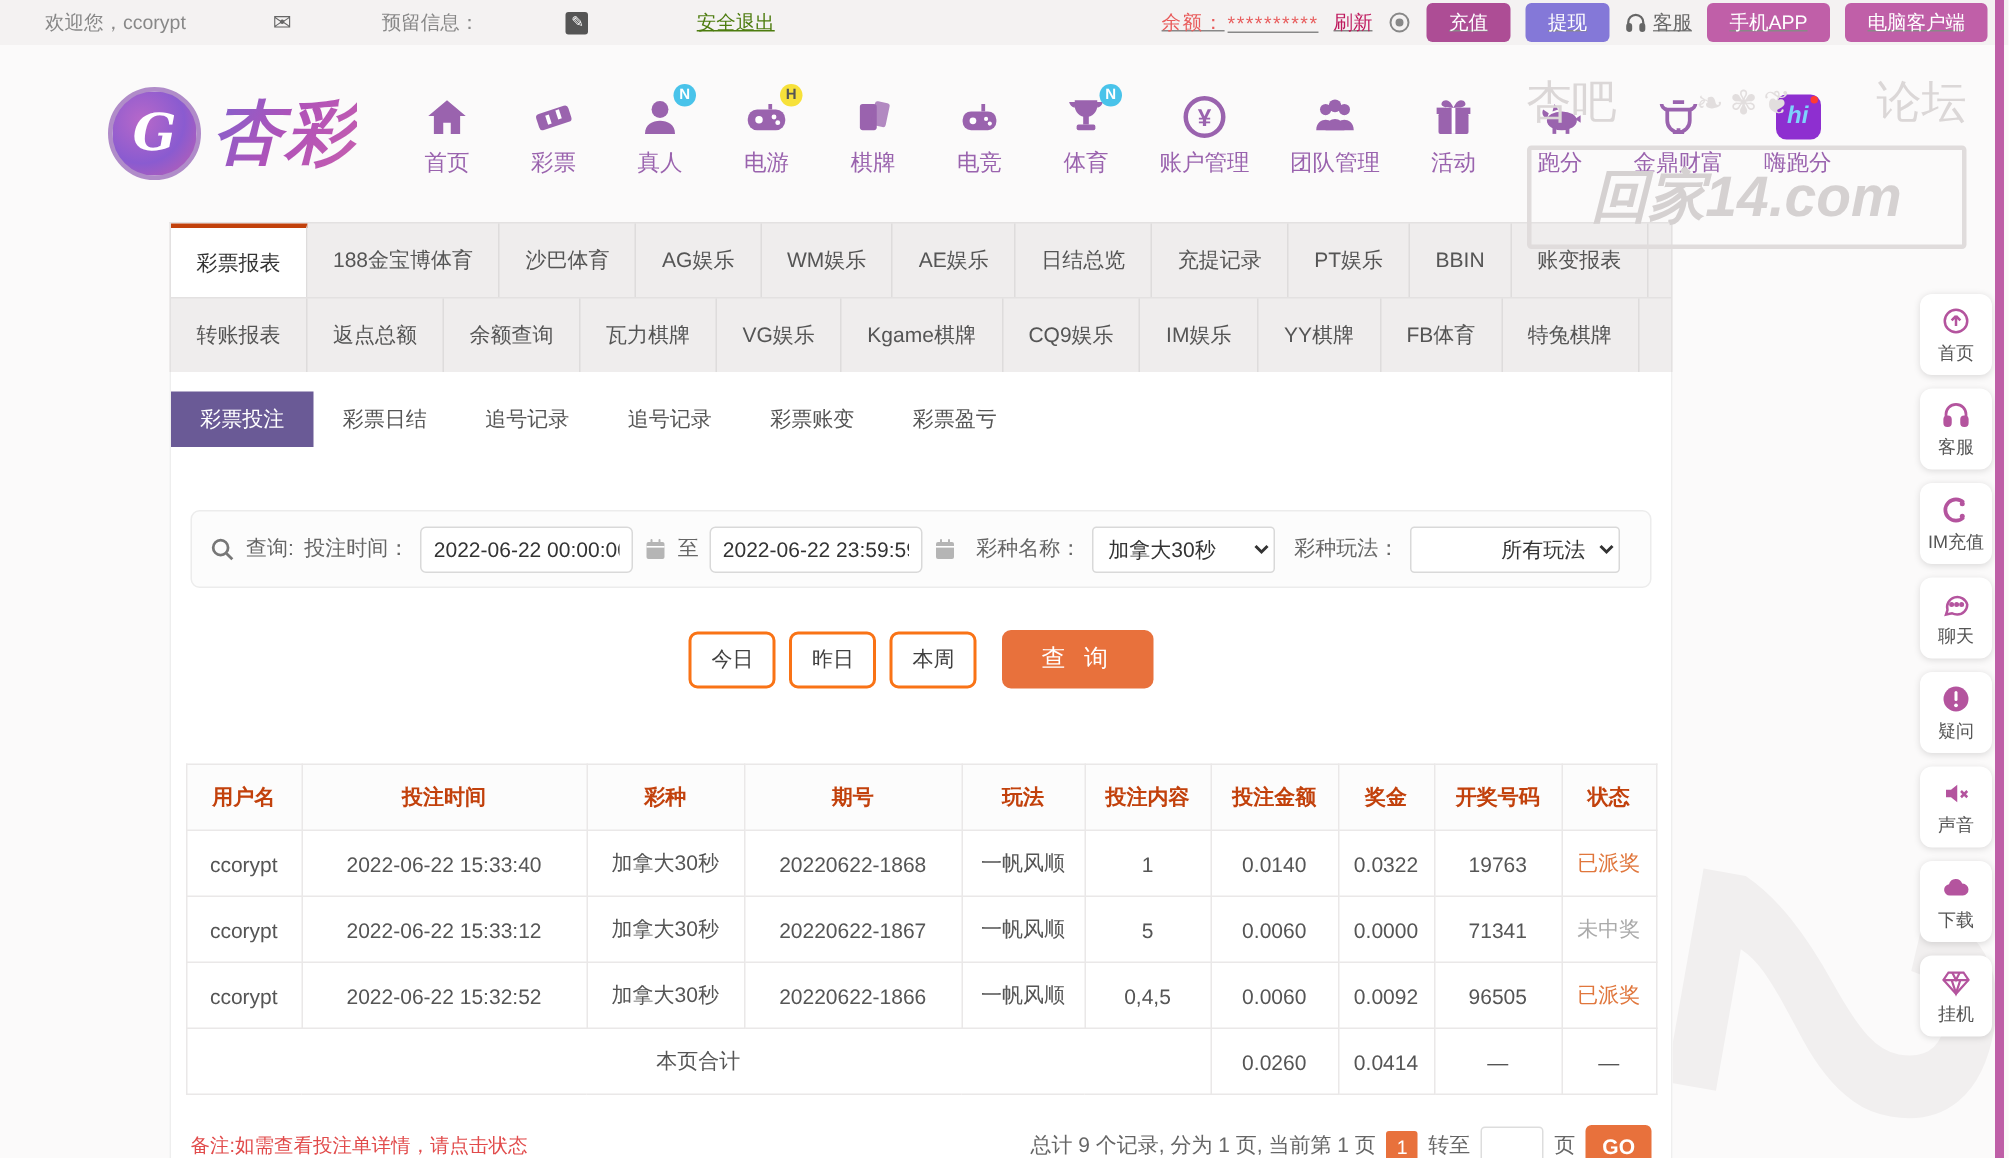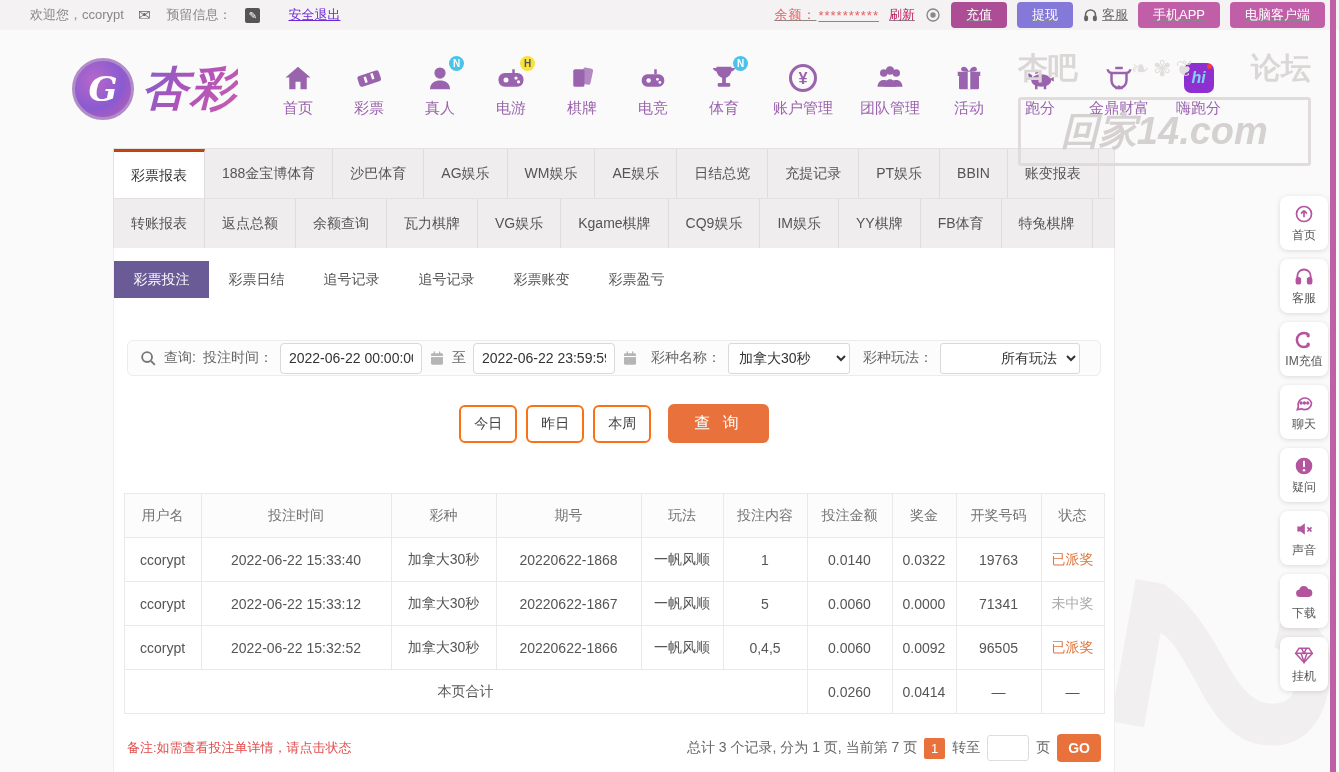--- a/index.html
+++ b/index.html
@@ -1,24 +1,24 @@
 <!DOCTYPE html>
 <html><head>
 <meta charset="utf-8">
 <style>
   * { margin:0; padding:0; box-sizing:border-box; }
   html,body { width:1339px; height:772px; overflow:hidden; }
   body { font-family:"Liberation Sans","DejaVu Sans",sans-serif; background:#fbfafa; color:#555; font-size:14px; position:relative; }
 
   
-  .topbar { height:30px; background:#f4f2f2; display:flex; align-items:center; padding:0 14px 0 30px; font-size:13px; color:#888; position:relative; z-index:5;}
+  .topbar { height:30px; background:#f4f2f2; display:flex; align-items:center; padding:0 14px 0 30px; font-size:13px; color:#888; position:relative; z-index:5;gap:44px;}
   .topbar .sp { margin-right:14px; white-space:nowrap;}
   .env-icon { color:#666; font-size:15px; margin-right:16px;}
   .edit-box { display:inline-block; width:15px; height:15px; background:#555; color:#fff; font-size:10px; text-align:center; line-height:15px; border-radius:2px; margin-right:28px;}
-  .logout { color:#6d28d9; margin-right:20px;}
+  .logout { color:#4d7c0f; margin-right:20px;}
   .topbar-right { margin-left:auto; display:flex; align-items:center; gap:10px;text-decoration:underline;}
   .balance { color:#e85d5d; letter-spacing:1px;}
   .refresh { color:#be185d; }
   .eye-ic svg { display:block; }
   .tb-btn { border:none; color:#fff; font-size:13px; padding:4px 15px; border-radius:4px; cursor:pointer; white-space:nowrap;}
   .btn-recharge { background:#ad4d95; }
   .btn-withdraw { background:#8478d8; }
   .btn-pink { background:#c05fa8; }
   .service-wrap { display:flex; align-items:center; gap:4px; color:#666;}
 
@@ -33,52 +33,52 @@
   .nav-ic svg { width:30px; height:30px; }
   .nav-label { color:#9a63ae; font-size:15px; white-space:nowrap;}
   .badge { position:absolute; top:-5px; right:-7px; width:15px; height:15px; border-radius:50%; font-size:10px; font-weight:bold; display:flex; align-items:center; justify-content:center;}
   .badge-n { background:#49c3ea; color:#fff;}
   .badge-h { background:#f7e13a; color:#555;}
   .hi-app { width:30px; height:30px; background:#8e2fd0; border-radius:7px; color:#7dd3fc; font-weight:bold; font-size:16px; display:flex; align-items:center; justify-content:center; position:relative; font-style:italic;}
   .hi-dot { position:absolute; top:3px; right:4px; width:5px; height:5px; background:#ff3b30; border-radius:50%;}
 
   
   .wm { position:absolute; right:28px; top:18px; text-align:center; color:#dbd7d7; z-index:0; user-select:none;}
-  .wm-top { font-size:30px; font-weight:bold; display:flex; gap:53px; align-items:center; justify-content:center;}
+  .wm-top { font-size:30px; font-weight:normal; display:flex; gap:53px; align-items:center; justify-content:center;}
   .wm-flourish { font-size:22px; letter-spacing:4px; color:#e2dede;}
   .wm-domain { margin-top:8px; border:3px solid #e0dcdc; padding:6px 16px; font-size:38px; font-weight:bold; color:#d5d1d1; border-radius:3px;font-style:italic;}
   .wm-big2 { position:absolute; right:30px; bottom:-70px; font-size:300px; color:#f1efef; transform:rotate(100deg); z-index:0; user-select:none; font-weight:bold;}
 
   
   .main { width:1002px; margin-left:113px; position:relative; z-index:2; background:#fff; }
   .tabsbar { background:#efeded; border:1px solid #e3e1e1; border-bottom:none;}
   .tabrow { display:flex; }
   .tabrow + .tabrow { border-top:1px solid #e3e1e1; }
   .tab { padding:0 17px; line-height:49px; height:49px; color:#555; border-right:1px solid #dedcdc; cursor:pointer; white-space:nowrap; font-size:14px;}
   .tab.active { background:#fff; border-top:3px solid #c2410c; line-height:46px; color:#333;}
 
   .panel { background:#fff; border:1px solid #eee; border-top:none; padding-bottom:14px; position:relative;}
   .subtabs { display:flex; padding-top:13px; }
   .subtab { width:95px; height:37px; line-height:37px; text-align:center; color:#555; cursor:pointer; font-size:14px;}
   .subtab.active { background:#6a5a96; color:#fff;}
 
-  .searchbox { margin:42px 13px 0; border:1px solid #ececec; background:#fcfcfc; border-radius:6px; height:36px; display:flex; align-items:center; padding:0 12px; gap:7px; color:#666;}
+  .searchbox { margin:42px 13px 0; border:1px solid #ececec; background:#fcfcfc; border-radius:6px; height:52px; display:flex; align-items:center; padding:0 12px; gap:7px; color:#666;}
   .searchbox .lbl { white-space:nowrap;}
   .txt-input { height:31px; border:1px solid #d9d9d9; border-radius:4px; padding:0 8px; font-size:14px; color:#333; width:142px; background:#fff; font-family:inherit;}
   .cal-ic svg, .mag-ic svg { display:block;}
   select { height:31px; border:1px solid #d9d9d9; border-radius:3px; background:#fff; color:#333; font-size:14px; padding:0 6px; width:122px; font-family:inherit;}
   select.wide { width:140px;text-align:right; }
 
   .quickrow { display:flex; justify-content:center; align-items:center; gap:9px; margin-top:28px;}
   .q-btn { border:2px solid #f97316; background:#fff; color:#404040; border-radius:6px; padding:8px 13px; font-size:14px; cursor:pointer; font-family:Liberation Serif, serif;}
   .search-btn { border:none; background:#e8713c; color:#fff; border-radius:6px; padding:9px 26px; font-size:16px; letter-spacing:4px; cursor:pointer; margin-left:8px; font-family:inherit;}
 
   table { border-collapse:collapse; margin:50px auto 0; width:980px; table-layout:fixed;}
   th,td { border:1px solid #eae8e8; height:44px; text-align:center; font-size:14px; color:#555; overflow:hidden; white-space:nowrap;}
-  th { color:#737373; font-weight:normal; background:#fcfcfc;}
+  th { color:#c2410c; font-weight:bold; background:#fcfcfc;}
   .status-paid { color:#e0763c; cursor:pointer;}
   .status-lost { color:#aaa; cursor:pointer;}
 
   .tfooter { display:flex; align-items:center; margin:20px 13px 4px; }
   .note { color:#e14b4b; font-size:13px;}
   .pager { margin-left:auto; display:flex; align-items:center; gap:7px; color:#666; font-size:14px;}
   .cur-page { background:#e8713c; color:#fff; width:21px; height:21px; display:flex; align-items:center; justify-content:center; border-radius:2px; font-size:13px;}
   .goto-input { width:42px; height:26px; border:1px solid #ddd; border-radius:3px; }
   .go-btn { background:#e8713c; border:none; color:#fff; border-radius:4px; padding:6px 11px; font-size:14px; font-weight:bold; cursor:pointer; font-family:inherit;}
 
@@ -426,21 +426,21 @@
           <td>0.0414</td>
           <td>—</td>
           <td>—</td>
         </tr>
       </tbody>
     </table>
 
     <div class="tfooter">
       <span class="note">备注:如需查看投注单详情，请点击状态</span>
       <div class="pager">
-        <span>总计 3 个记录, 分为 1 页, 当前第 7 页</span>
+        <span>总计 9 个记录, 分为 1 页, 当前第 1 页</span>
         <span class="cur-page">1</span>
         <span>转至</span>
         <input class="goto-input" style="">
         <span>页</span>
         <button class="go-btn">GO</button>
       </div>
     </div>
   </div>
 </div>
 

